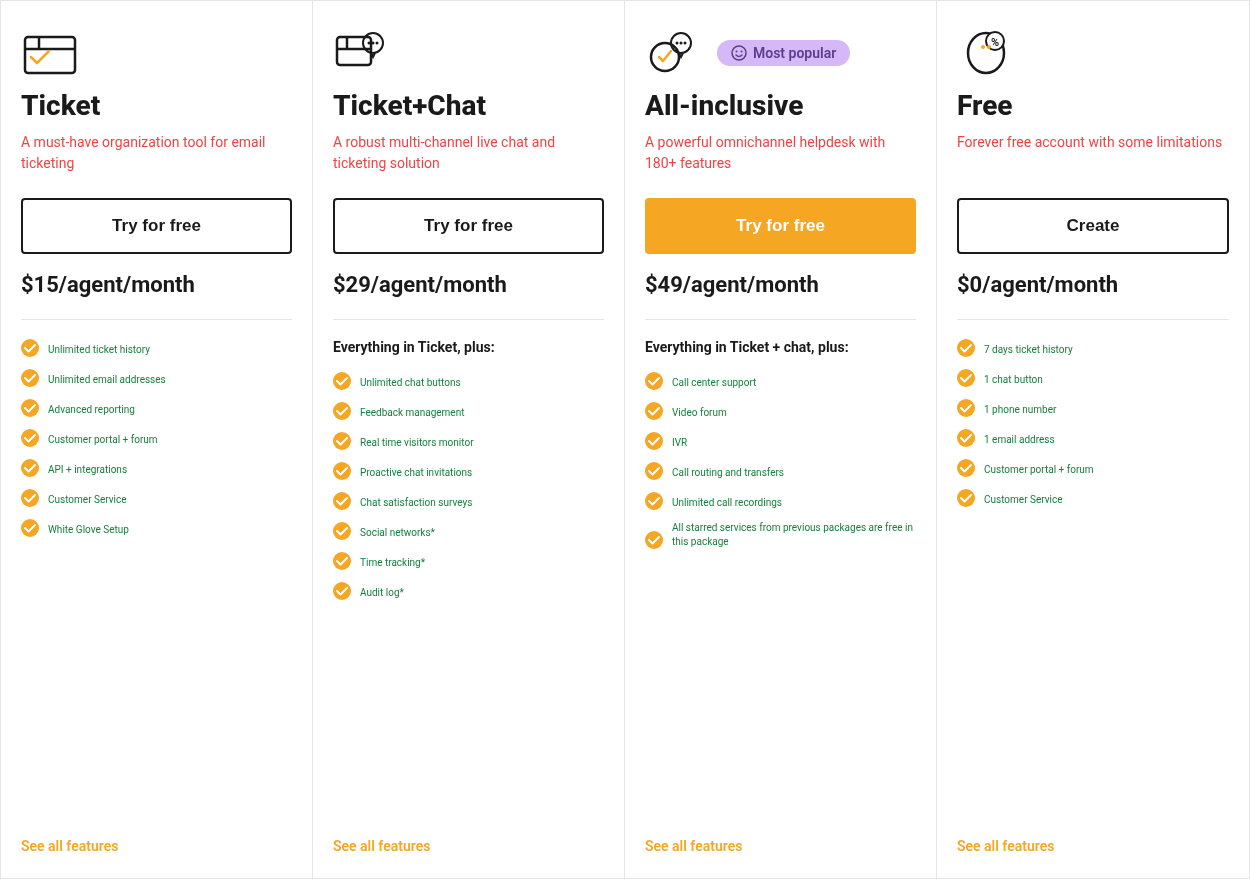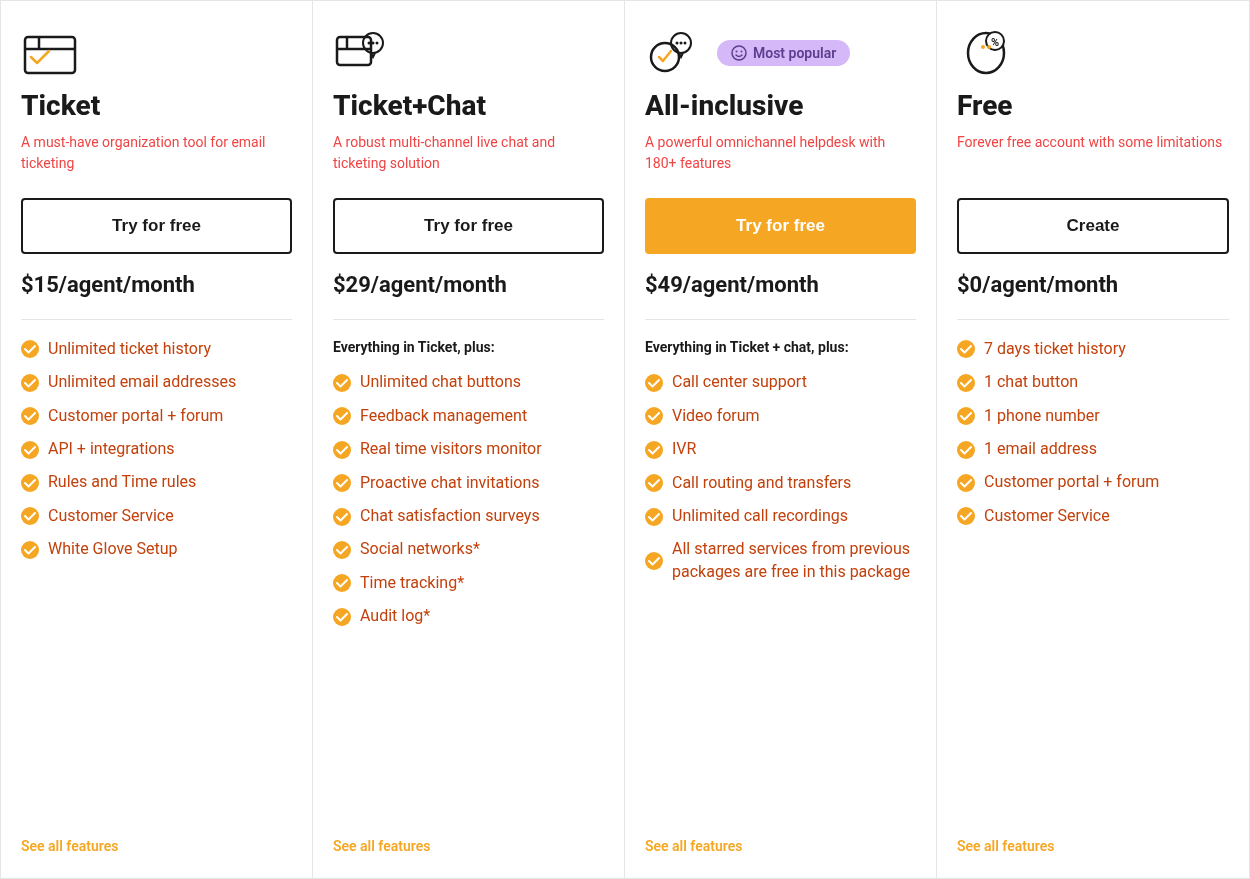--- a/index.html
+++ b/index.html
@@ -90,24 +90,24 @@
       margin-bottom: 14px;
       line-height: 1.4;
     }
     .feature-list {
       list-style: none;
       margin-bottom: 20px;
       flex: 1;
     }
     .feature-list li {
       display: flex;
-      align-items: center;
+      align-items: flex-end;
       gap: 9px;
-      font-size: 16px;
-      color: #c2410c;
+      font-size: 10px;
+      color: #15803d;
       margin-bottom: 11px;
       line-height: 1.4;
     }
     .check-icon {
       width: 18px;
       height: 18px;
       flex-shrink: 0;
       margin-top: 1px;
     }
     .see-all {
@@ -159,35 +159,35 @@
             <circle cx="9" cy="9" r="9" fill="#f5a623"></circle>
             <polyline points="4,9 7.5,12.5 14,6" stroke="#fff" stroke-width="2" fill="none" stroke-linecap="round" stroke-linejoin="round"></polyline>
           </svg>
           <span>Unlimited email addresses</span>
         </li>
       <li>
           <svg class="check-icon" viewBox="0 0 18 18">
             <circle cx="9" cy="9" r="9" fill="#f5a623"></circle>
             <polyline points="4,9 7.5,12.5 14,6" stroke="#fff" stroke-width="2" fill="none" stroke-linecap="round" stroke-linejoin="round"></polyline>
           </svg>
+          <span>Advanced reporting</span>
+        </li>
+      <li>
+          <svg class="check-icon" viewBox="0 0 18 18">
+            <circle cx="9" cy="9" r="9" fill="#f5a623"></circle>
+            <polyline points="4,9 7.5,12.5 14,6" stroke="#fff" stroke-width="2" fill="none" stroke-linecap="round" stroke-linejoin="round"></polyline>
+          </svg>
           <span>Customer portal + forum</span>
         </li>
       <li>
           <svg class="check-icon" viewBox="0 0 18 18">
             <circle cx="9" cy="9" r="9" fill="#f5a623"></circle>
             <polyline points="4,9 7.5,12.5 14,6" stroke="#fff" stroke-width="2" fill="none" stroke-linecap="round" stroke-linejoin="round"></polyline>
           </svg>
           <span>API + integrations</span>
-        </li>
-      <li>
-          <svg class="check-icon" viewBox="0 0 18 18">
-            <circle cx="9" cy="9" r="9" fill="#f5a623"></circle>
-            <polyline points="4,9 7.5,12.5 14,6" stroke="#fff" stroke-width="2" fill="none" stroke-linecap="round" stroke-linejoin="round"></polyline>
-          </svg>
-          <span>Rules and Time rules</span>
         </li>
       <li>
           <svg class="check-icon" viewBox="0 0 18 18">
             <circle cx="9" cy="9" r="9" fill="#f5a623"></circle>
             <polyline points="4,9 7.5,12.5 14,6" stroke="#fff" stroke-width="2" fill="none" stroke-linecap="round" stroke-linejoin="round"></polyline>
           </svg>
           <span>Customer Service</span>
         </li>
       <li>
           <svg class="check-icon" viewBox="0 0 18 18">

